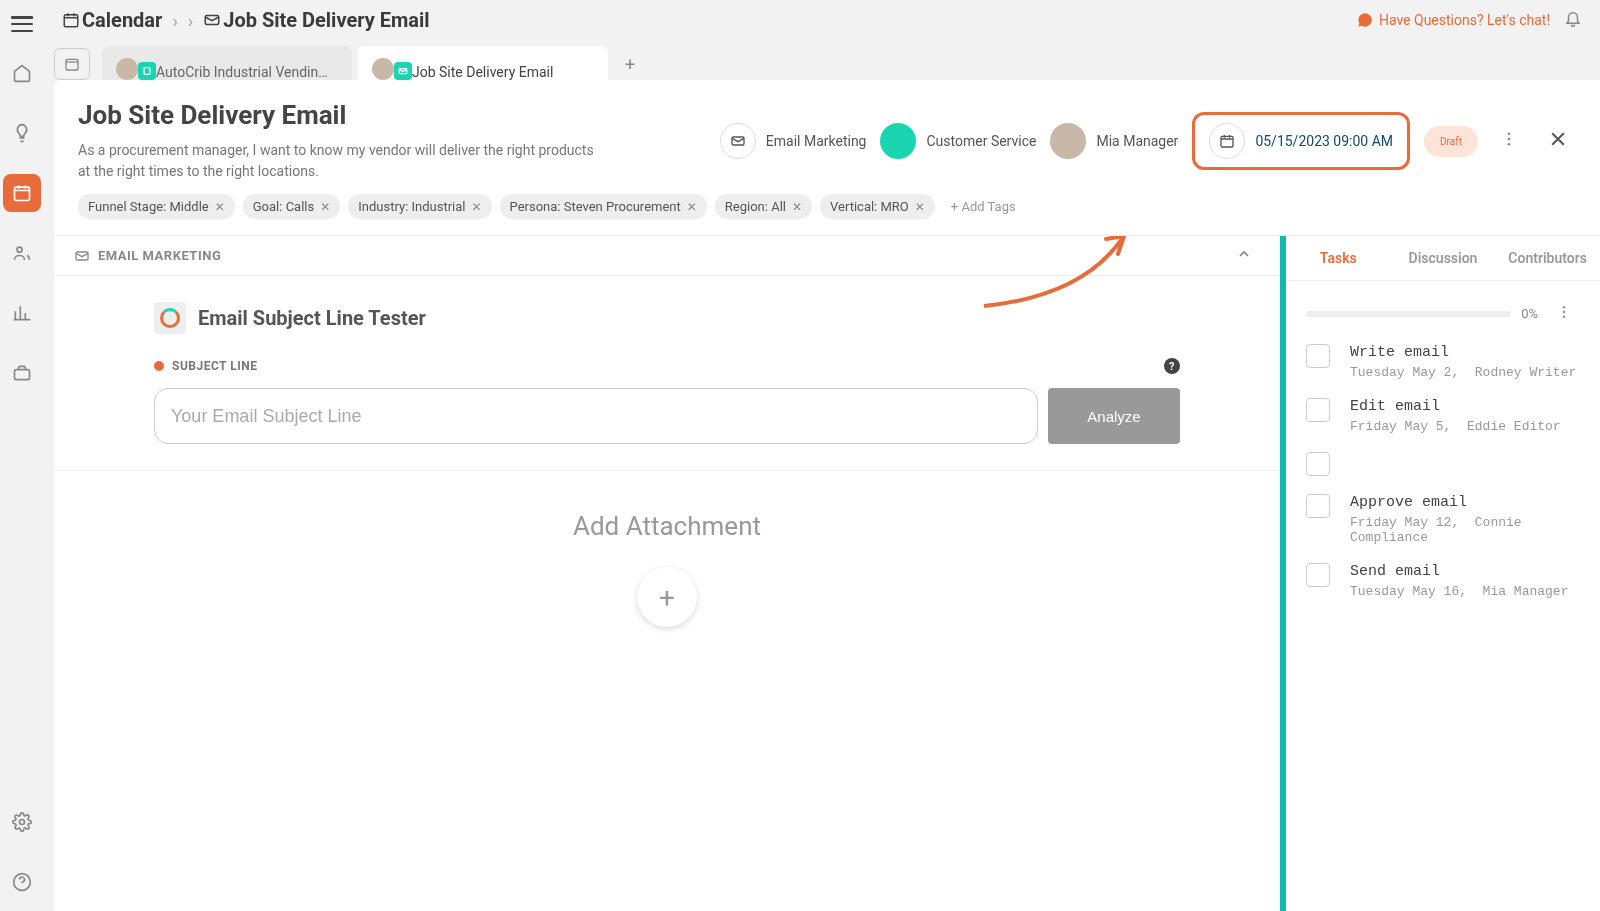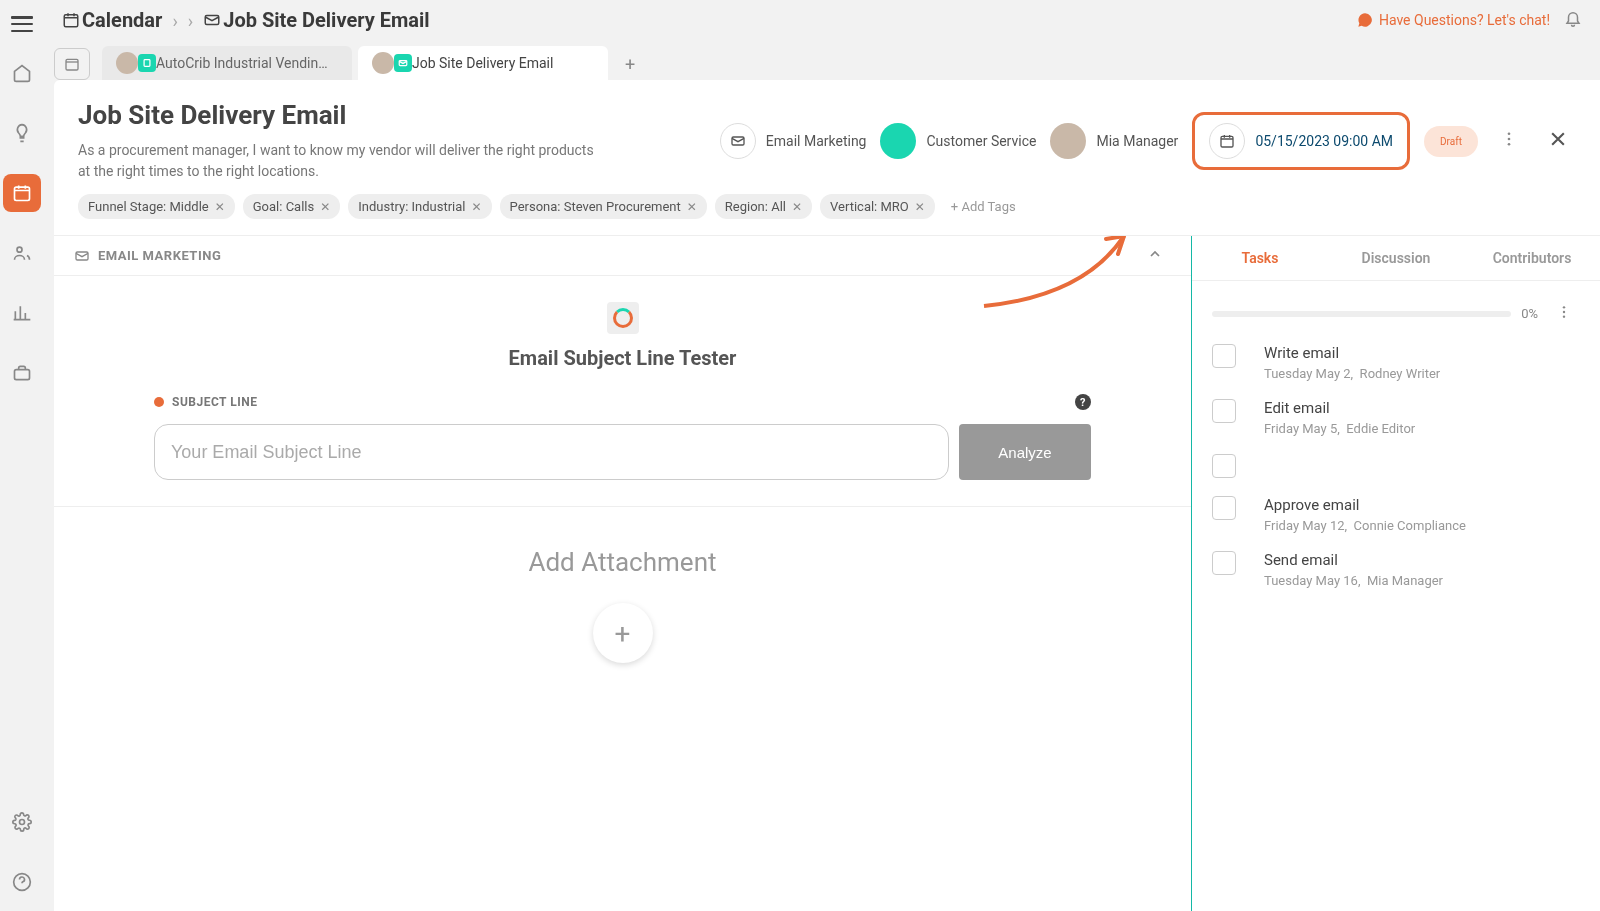--- a/index.html
+++ b/index.html
@@ -23,21 +23,21 @@
 .topbar { height: 40px; display: flex; align-items: center; padding: 0 18px; gap: 10px; background: #f2f2f2; }
 .bc-item { display: flex; align-items: center; gap: 2px; font-size: 20px; font-weight: 700; color: #3a3a3a; }
 .bc-sep { color: #aaa; font-size: 18px; }
 .topbar .right { margin-left: auto; display: flex; align-items: center; gap: 14px; }
 .chat-link { color: #e86c3a; font-size: 14px; display: flex; align-items: center; gap: 6px; cursor: pointer; }
 .bell { color: #888; cursor: pointer; }
 
 
 .tabs { display: flex; align-items: flex-end; padding-left: 10px; gap: 6px; background: #f2f2f2; height: 40px; }
 .cal-btn { width: 36px; height: 32px; border: 1px solid #ccc; border-radius: 6px; display:flex; align-items:center; justify-content:center; background:#f2f2f2; color:#888; margin-right: 6px; cursor:pointer; }
-.tab { height: 34px; min-width: 250px; background: #e9e9e9; border-top-left-radius: 6px; border-top-right-radius: 6px; display: flex; align-items: center; gap: 0; padding: 0 14px; font-size: 14px; color: #666; cursor: pointer; }
+.tab { height: 34px; min-width: 250px; background: #e9e9e9; border-top-left-radius: 6px; border-top-right-radius: 6px; display: flex; align-items: flex-end; gap: 0; padding: 0 14px; font-size: 14px; color: #666; cursor: pointer; }
 .tab.active { background: #fff; color: #444; }
 .tab .avatar-sm { width: 22px; height: 22px; border-radius: 50%; background: #c9b8a8; }
 .tab .badge { width: 18px; height: 18px; border-radius: 4px; display:flex; align-items:center; justify-content:center; }
 .tab .badge.teal { background: #1ad6b0; color:#fff; }
 .add-tab { width: 32px; height: 32px; display:flex; align-items:center; justify-content:center; color:#888; cursor:pointer; font-size:18px; }
 
 
 .panel { background: #fff; flex:1; display:flex; flex-direction:column; margin-left: 10px; border-radius: 6px 0 0 0; overflow: hidden; }
 
 
@@ -67,47 +67,47 @@
 
 .body { flex:1; display:flex; overflow:hidden; }
 
 
 .content { flex:1; display:flex; flex-direction:column; overflow:auto; }
 .section-hdr { display:flex; align-items:center; padding:10px 20px; border-bottom:1px solid #eee; color:#888; font-size:13px; font-weight:700; letter-spacing:0.5px; }
 .section-hdr svg { margin-right:8px; }
 .section-hdr .chev { margin-left:auto; cursor:pointer; }
 
 .tester-block { padding: 26px 100px; }
-.tester-title { display:flex; align-items:center; gap:12px; font-size:20px; font-weight:700; color:#555; margin-bottom:24px;flex-direction:column; }
+.tester-title { display:flex; align-items:center; gap:12px; font-size:20px; font-weight:700; color:#555; margin-bottom:24px; }
 .tester-icon { width:32px; height:32px; background:#eee; border-radius:4px; position:relative; }
 .tester-icon::after { content:""; position:absolute; inset:6px; border:3px solid #e86c3a; border-top-color:#1ad6b0; border-radius:50%; }
 .sub-label-row { display:flex; align-items:center; font-size:12px; font-weight:700; color:#777; letter-spacing:0.5px; margin-bottom:14px; }
 .sub-label-row .dot { width:10px; height:10px; border-radius:50%; background:#e86c3a; margin-right:8px; }
 .sub-label-row .help { margin-left:auto; width:16px; height:16px; background:#444; color:#fff; border-radius:50%; font-size:11px; display:flex; align-items:center; justify-content:center; cursor:pointer; }
 .input-row { display:flex; gap:10px; }
 .subject-input { flex:1; height:56px; border:1px solid #ccc; border-radius:14px; padding:0 16px; font-size:18px; color:#555; }
 .subject-input::placeholder { color:#aaa; }
 .analyze-btn { width:132px; background:#999; color:#fff; border:none; border-radius:4px; font-size:15px; cursor:pointer; }
 
 .attach-block { border-top:1px solid #eee; padding:40px 0 60px; display:flex; flex-direction:column; align-items:center; gap:26px; }
 .attach-title { font-size:26px; color:#999; }
 .attach-btn { width:60px; height:60px; border-radius:50%; background:#fff; box-shadow:0 2px 6px rgba(0,0,0,0.15); display:flex; align-items:center; justify-content:center; font-size:28px; color:#999; cursor:pointer; }
 
 
-.rpanel { width: 409px; border-left:1px solid #14b8a6; display:flex; flex-direction:column; }
+.rpanel { width: 320px; border-left:6px solid #14b8a6; display:flex; flex-direction:column; }
 .rtabs { display:flex; border-bottom:1px solid #eee; }
 .rtab { flex:1; text-align:center; padding:14px 0; font-size:14px; color:#999; font-weight:600; cursor:pointer; }
 .rtab.active { color:#e86c3a; }
 .progress-row { display:flex; align-items:center; padding:14px 20px 6px; gap:10px; }
 .progress-bar { flex:1; height:6px; background:#eee; border-radius:3px; }
 .pct { font-size:13px; color:#888; }
 .rpanel .more-v { font-size:18px; }
 
 .task-list { padding:6px 20px; display:flex; flex-direction:column; gap:18px; }
-.task { display:flex; gap:28px; }
+.task { display:flex; gap:20px;font-family:Liberation Mono, monospace; }
 .task .cb { width:24px; height:24px; border:1.5px solid #ccc; border-radius:4px; flex-shrink:0; cursor:pointer; }
 .task .tinfo { display:flex; flex-direction:column; gap:4px; }
 .task .tname { font-size:15px; color:#444; }
 .task .tmeta { font-size:13px; color:#999; }
 .task.new .tname { color:#aaa; }
 .task.new .cb { background:#f5f5f5; }
 
 
 .arrow-svg { position:absolute; pointer-events:none; }
 

